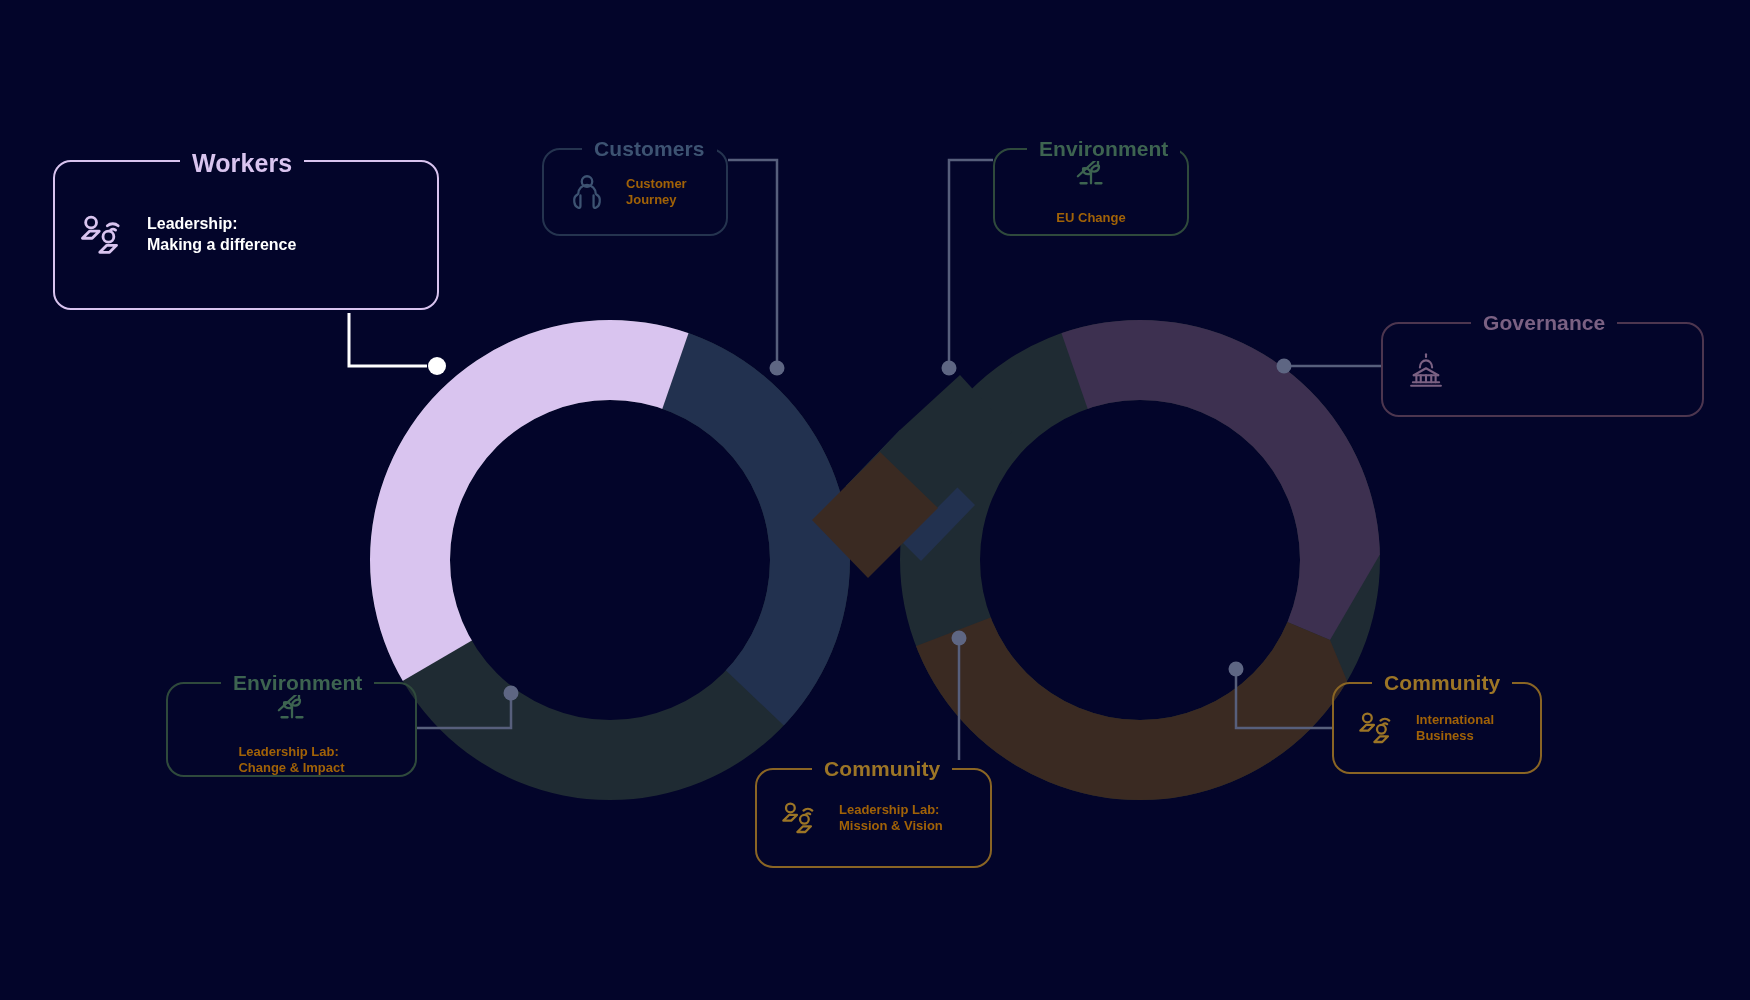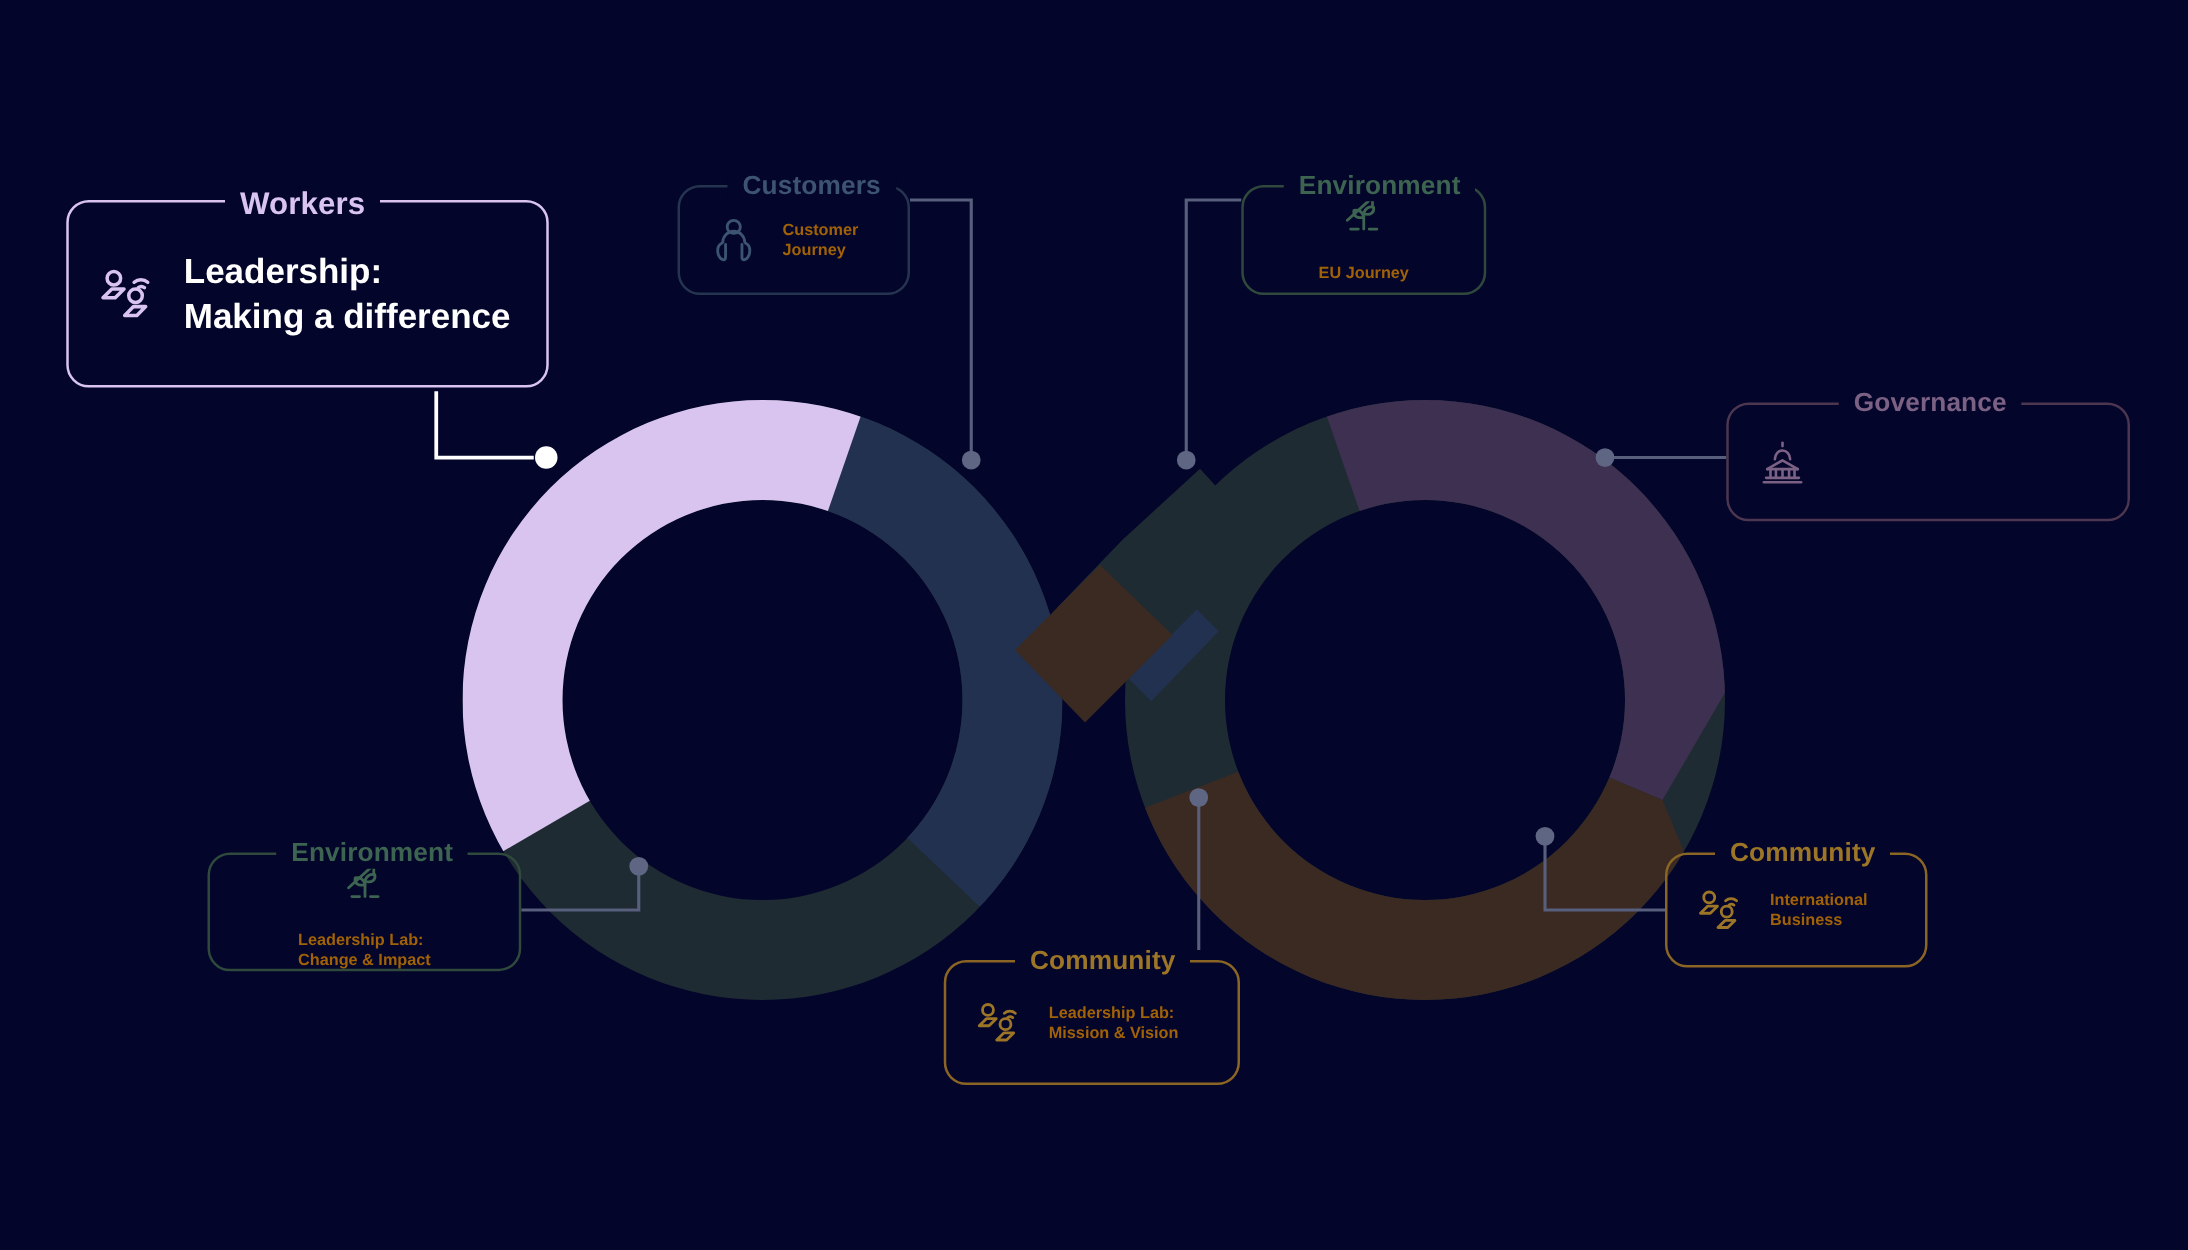--- a/index.html
+++ b/index.html
@@ -52,21 +52,21 @@
     width:42px;height:42px;
     display:block;
   }
 
   
   .card.active{
     border-color:#d9c4ef;
     border-width:2.5px;
   }
   .card.active .legend{color:#d9c4ef;font-size:25px;}
-  .card.active .cardtext{color:#ffffff;font-size:28px;line-height:1.3;}
+  .card.active .cardtext{color:#ffffff;font-size:16px;line-height:1.3;}
   .card.active .ico{width:52px;height:52px;}
 
   
   .t-customers{border-color:#25344f;}
   .t-customers .legend{color:#3d5372;}
   .t-environment{border-color:#2f4a3c;flex-direction:column;}
   .t-environment .legend{color:#3d6450;}
   .t-governance{border-color:#4d364f;}
   .t-governance .legend{color:#7b6183;}
   .t-community{border-color:#8a6524;}
@@ -193,21 +193,21 @@
       <svg class="ico" viewBox="0 0 48 48">
         <g fill="none" stroke="#3d6450" stroke-width="2.6" stroke-linecap="round" stroke-linejoin="round">
           <path d="M9 30 L32 9"></path>
           <path d="M23 9 h9 v9"></path>
           <path d="M24 38 V24"></path>
           <path d="M24 27 c-1-5-5-7-9-6 c-.8 4.5 2.5 8 9 6 Z"></path>
           <path d="M24 24 c1-5 5-7 9-6 c.8 4.5-2.5 8-9 6 Z"></path>
           <path d="M12 38 h7 M29 38 h7"></path>
         </g>
       </svg>
-      <div class="cardtext">EU Journey</div>
+      <div class="cardtext">EU Change</div>
     </div>
 
     <div class="card t-governance" style="left:1381px;top:322px;width:323px;height:95px;">
       <span class="legend" style="left:88px;">Governance</span>
       <svg class="ico" viewBox="0 0 48 48">
         <g fill="none" stroke="#7b6183" stroke-width="2.4" stroke-linecap="round" stroke-linejoin="round">
           <path d="M24 6 v3"></path>
           <path d="M17 21 a7 8 0 0 1 14 0"></path>
           <path d="M10 30 L24 22 L38 30"></path>
           <path d="M10 30 h28"></path>

